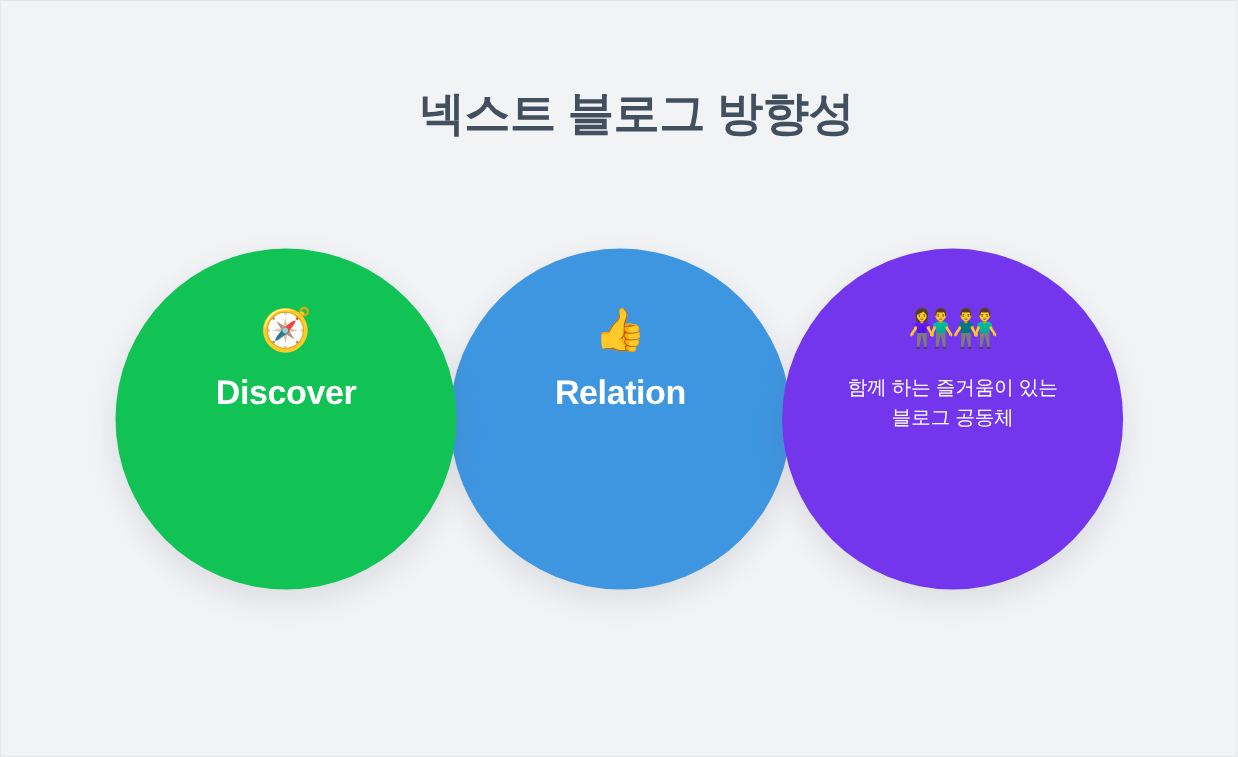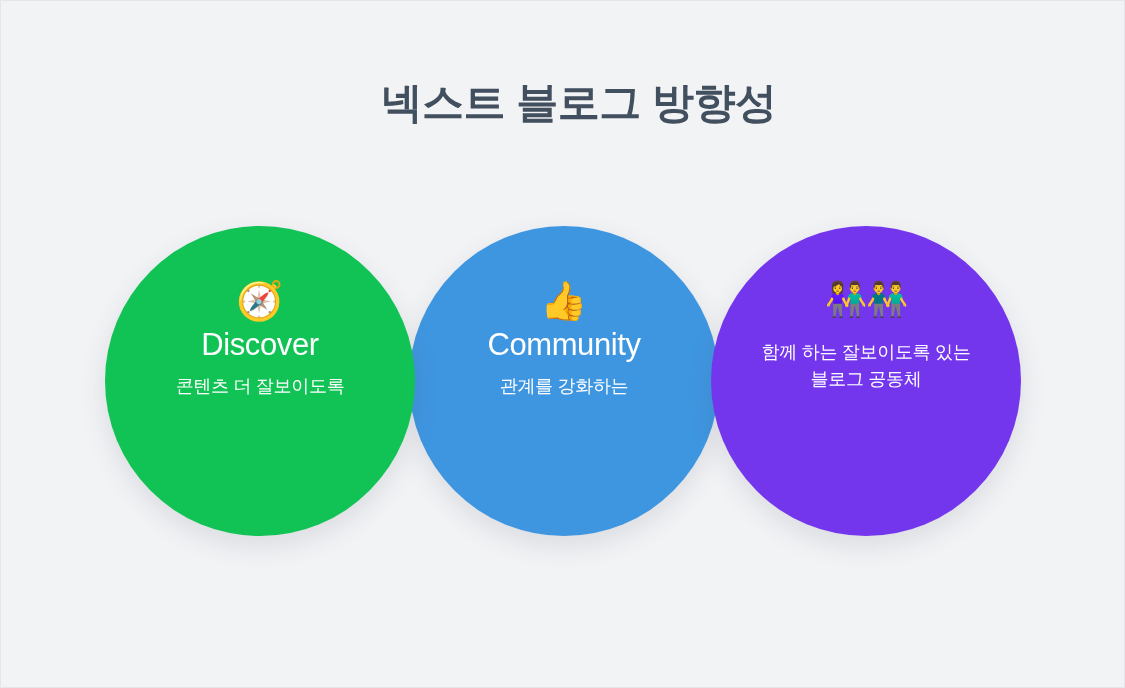--- a/index.html
+++ b/index.html
@@ -77,22 +77,23 @@
     line-height: 1;
     height: 46px;
     display: block;
     user-select: none;
   }
   #circle-community .card-icon {
     font-size: 34px;
     letter-spacing: -2px;
   }
   .card-heading {
+    margin-top: 12px;
     font-size: 31px;
-    font-weight: normal;
+    font-weight: bold;
     color: #ffffff;
     letter-spacing: -0.4px;
     line-height: 1.1;
     white-space: nowrap;
   }
   .card-desc {
     margin-top: 11px;
     font-size: 18px;
     color: #ffffff;
     line-height: 1.5;
@@ -110,34 +111,32 @@
 <div id="slide">
 
   <div id="slide-title">넥스트 블로그 방향성</div>
 
   <div class="circle-row">
 
     <div class="circle" id="circle-discover">
       <span class="card-icon">🧭</span>
       <div class="card-heading">Discover</div>
       <div class="card-desc">
-        <span>콘텐츠 더 잘보이도록</span>
       </div>
     </div>
 
     <div class="circle" id="circle-relation">
       <span class="card-icon">👍</span>
-      <div class="card-heading">Community</div>
+      <div class="card-heading">Relation</div>
       <div class="card-desc">
-        <span>관계를 강화하는</span>
       </div>
     </div>
 
     <div class="circle" id="circle-community">
       <span class="card-icon">👫👬</span>
       <div class="card-desc">
-        <span>함께 하는 잘보이도록 있는</span>
+        <span>함께 하는 즐거움이 있는</span>
         <span>블로그 공동체</span>
       </div>
     </div>
 
   </div>
 </div>
 
 </body></html>

